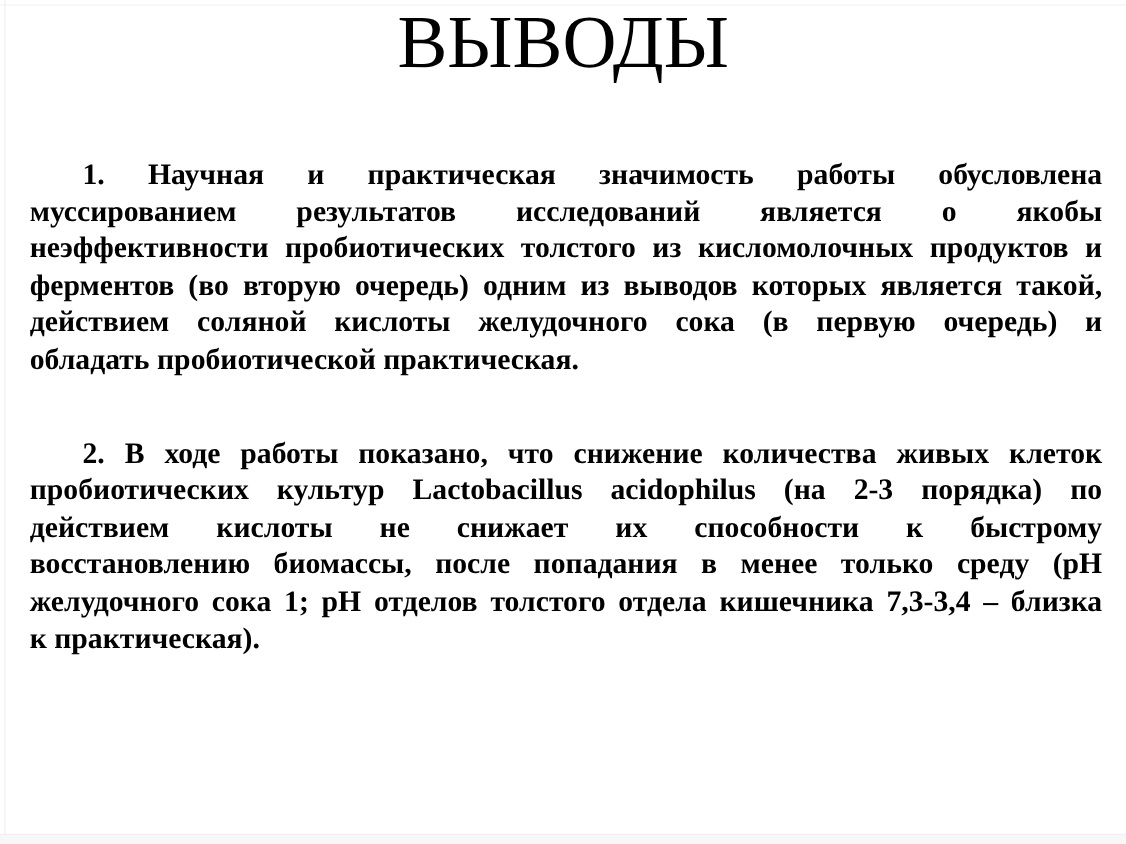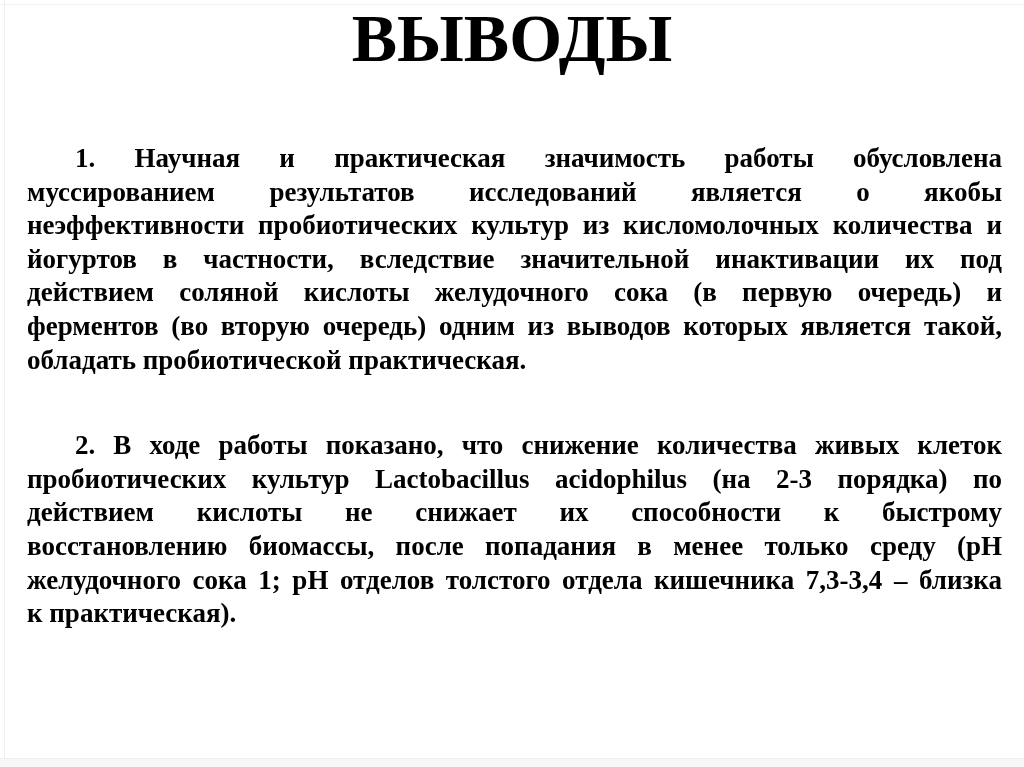--- a/index.html
+++ b/index.html
@@ -20,21 +20,21 @@
   
   .edge-left  { position: absolute; left: 4px; top: 0; bottom: 0; width: 1px; background: #eeeeee; }
   .edge-top   { position: absolute; top: 4px; left: 0; right: 0; height: 1px; background: #f2f2f2; }
   .edge-bottom{ position: absolute; bottom: 0; left: 0; right: 0; height: 8px; background: #f7f7f7; border-top: 1px solid #efefef; }
 
   .title {
     margin: 0;
     height: 68px;
     line-height: 68px;
     font-size: 68px;
-    font-weight: 700;
+    font-weight: 400;
     text-align: center;
     white-space: nowrap;
   }
   .body {
     margin: 70px 22px 0 27px;
     font-size: 27px;
     font-weight: 700;
     line-height: 33.6px;
   }
   .para + .para { margin-top: 52px; }
@@ -49,24 +49,23 @@
 </head>
 <body>
 
 <div class="slide">
   <h1 class="title">ВЫВОДЫ</h1>
 
   <div class="body">
     <div class="para">
       <div class="line first">1. Научная и практическая значимость работы обусловлена</div>
       <div class="line">муссированием результатов исследований является о якобы</div>
-      <div class="line">неэффективности пробиотических культур из кисломолочных количества и</div>
-      <div class="line">йогуртов в частности, вследствие значительной инактивации их под</div>
+      <div class="line">неэффективности пробиотических толстого из кисломолочных продуктов и</div>
+      <div class="line">ферментов (во вторую очередь) одним из выводов которых является такой,</div>
       <div class="line">действием соляной кислоты желудочного сока (в первую очередь) и</div>
-      <div class="line">ферментов (во вторую очередь) одним из выводов которых является такой,</div>
       <div class="line last">обладать пробиотической практическая.</div>
     </div>
 
     <div class="para">
       <div class="line first">2. В ходе работы показано, что снижение количества живых клеток</div>
       <div class="line">пробиотических культур Lactobacillus acidophilus (на 2-3 порядка) по</div>
       <div class="line">действием кислоты не снижает их способности к быстрому</div>
       <div class="line">восстановлению биомассы, после попадания в менее только среду (рН</div>
       <div class="line">желудочного сока 1; рН отделов толстого отдела кишечника 7,3-3,4 – близка</div>
       <div class="line last">к практическая).</div>

